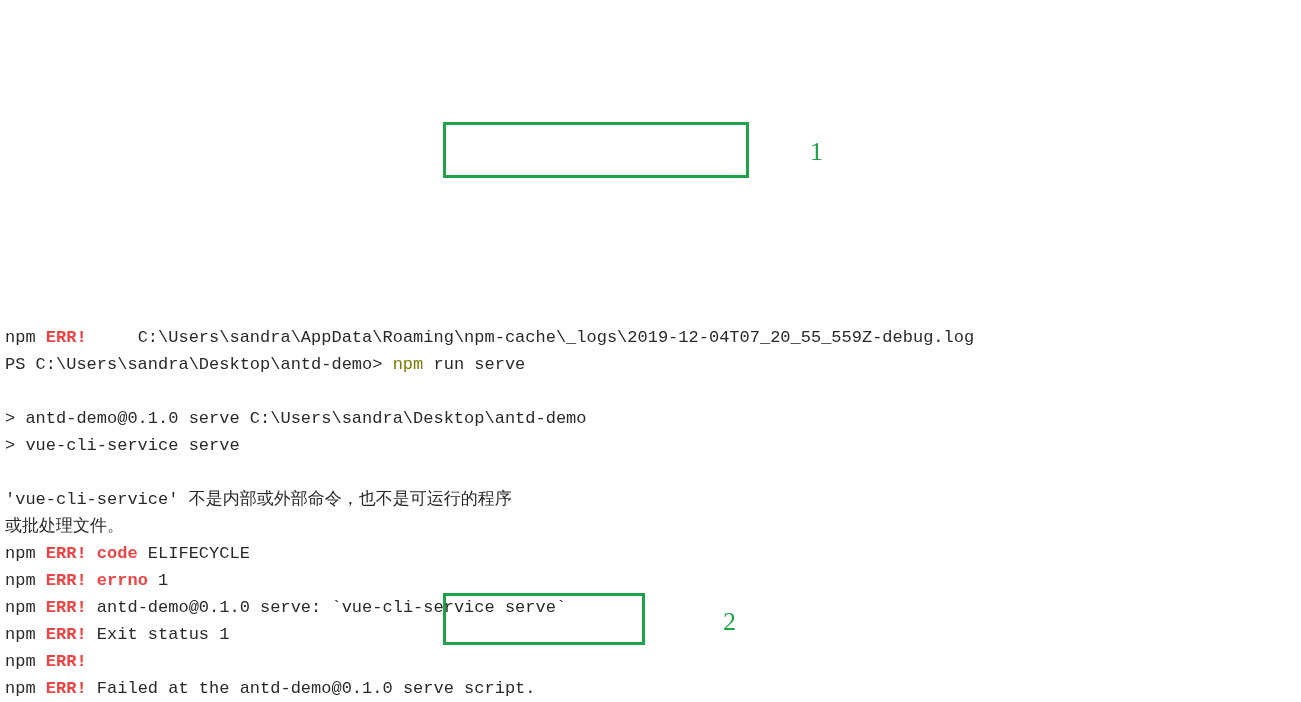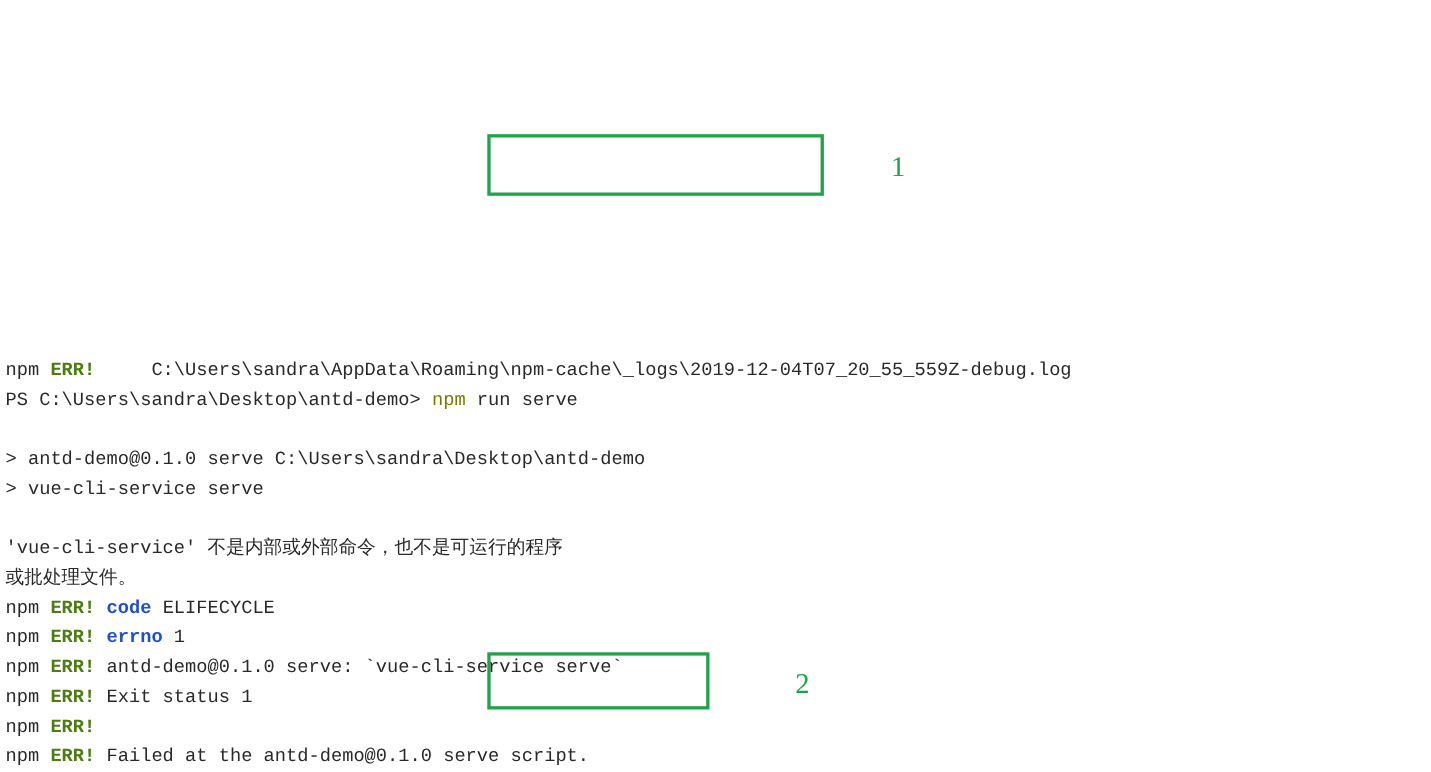--- a/index.html
+++ b/index.html
@@ -8,23 +8,23 @@
       font-family: Consolas, 'Courier New', monospace;
       font-size: 17px;
       line-height: 27px;
       background: #ffffff;
       color: #292929;
       white-space: pre;
       overflow-x: auto;
     }
     .terminal { padding: 0 5px; position: relative; width: 1301px; box-sizing: border-box; }
     .line { min-height: 27px; position: relative; z-index: 2; }
-    .red { color: #4d7c0f; font-weight: bold; }
+    .red { color: #ef4444; font-weight: bold; }
     .olive { color: #7a7a00; }
-    .magenta { color: #1d4ed8; font-weight: bold; }
+    .magenta { color: #ef4444; font-weight: bold; }
     .hl-box {
       position: absolute;
       border: 3px solid #1fa348;
       z-index: 1;
     }
     .marker {
       position: absolute;
       color: #1fa348;
       font-family: Georgia, 'Times New Roman', serif;
       font-size: 26px;

